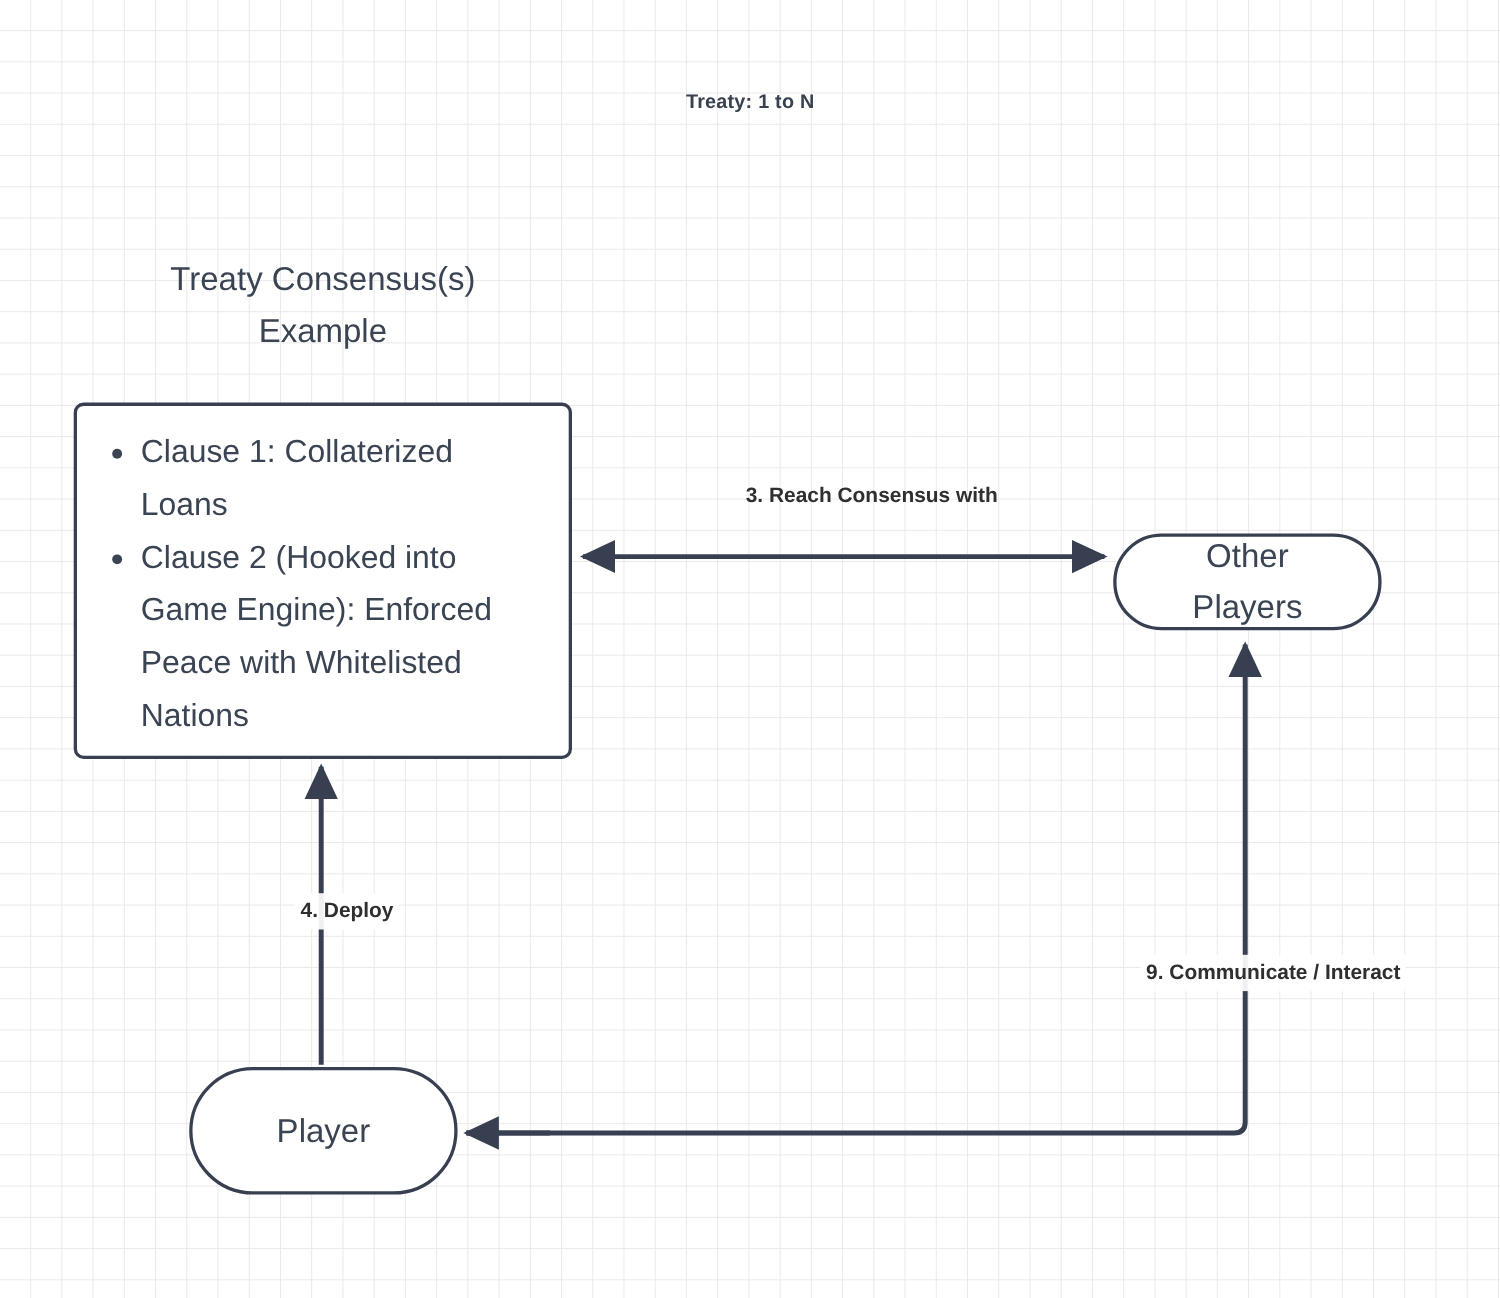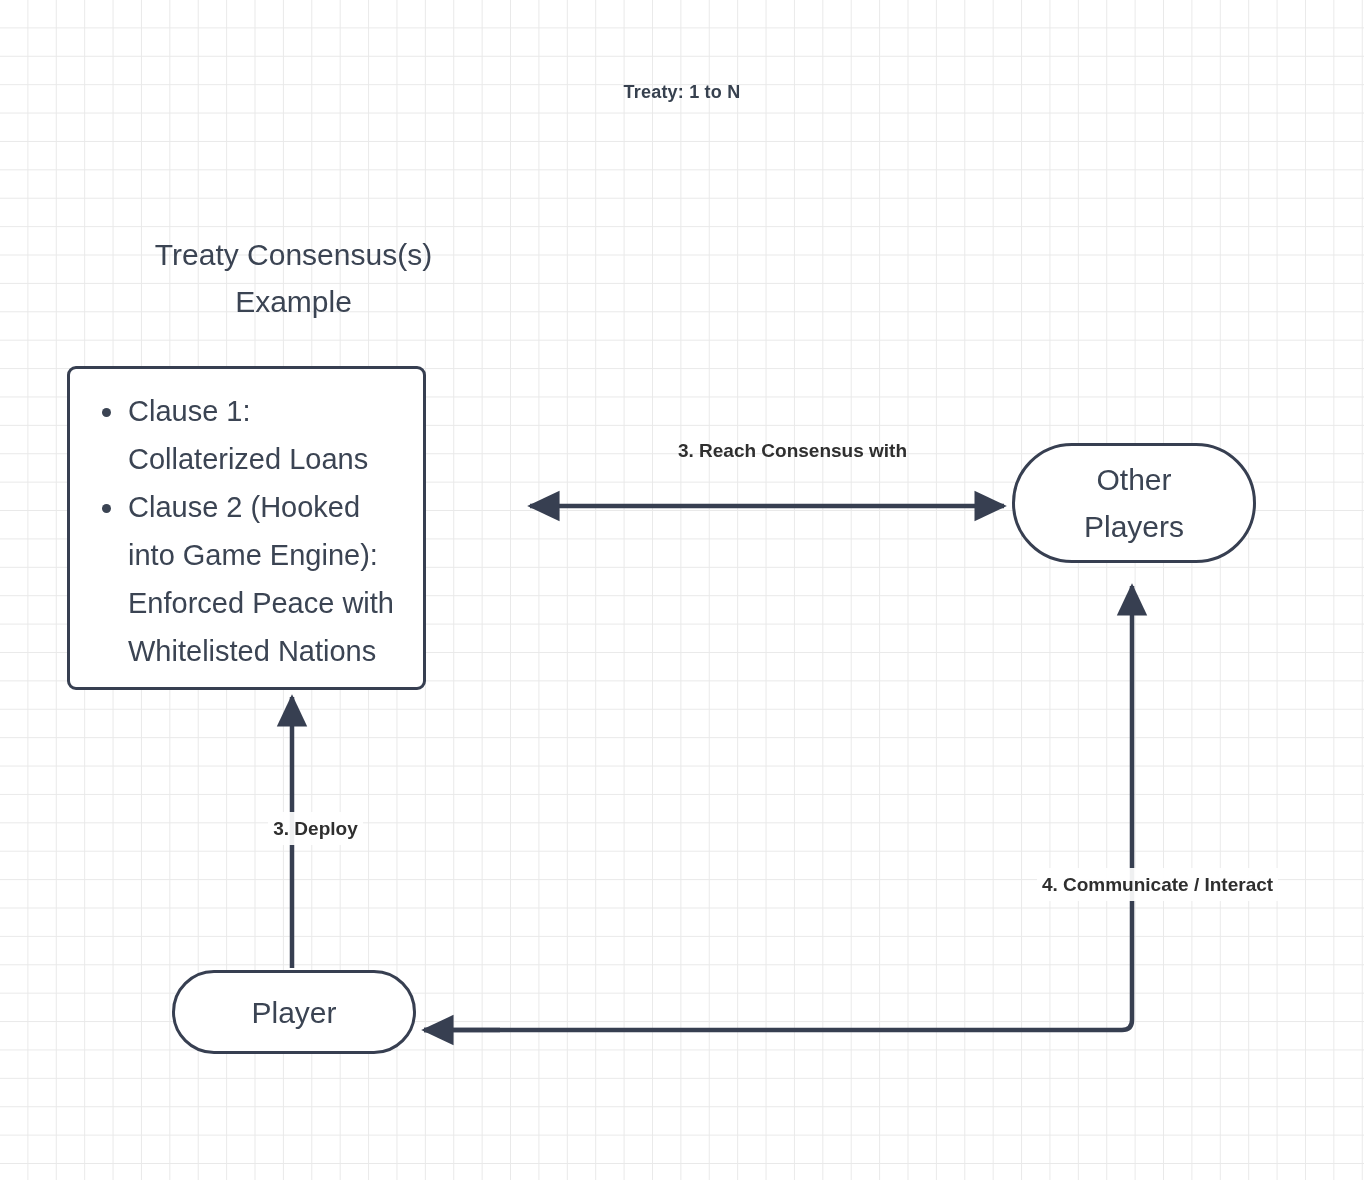--- a/index.html
+++ b/index.html
@@ -59,21 +59,21 @@
     color: #3b4453;
     font-weight: 400;
   }
   .contract-caption .cline { display: block; }
 
   
   .contract-box {
     position: absolute;
     left: 67px;
     top: 366px;
-    width: 359px;
+    width: 453px;
     height: 324px;
     box-sizing: border-box;
     border: 3px solid #373f51;
     border-radius: 9px;
     background: #ffffff;
   }
   .clause-list {
     margin: 0;
     padding: 18px 22px 0 58px;
     list-style: none;
@@ -106,31 +106,31 @@
     display: flex;
     align-items: center;
     justify-content: center;
     text-align: center;
     font-size: 30px;
     line-height: 47px;
     color: #3b4453;
   }
   #node-other-players {
     left: 1012px;
-    top: 443px;
+    top: 485px;
     width: 244px;
-    height: 120px;
+    height: 88px;
     border-radius: 60px;
     text-align: center;
   }
   #node-player {
     left: 172px;
     top: 970px;
     width: 244px;
-    height: 84px;
+    height: 116px;
     border-radius: 58px;
   }
   .pill-node .nline { display: block; }
 
   
   .edge-label {
     position: absolute;
     font-size: 19px;
     font-weight: bold;
     line-height: 33px;
@@ -218,20 +218,20 @@
     <div>
       <span class="nline">Player</span>
     </div>
   </div>
 
   <div class="edge-label" id="label-consensus">
     <span class="lline">3. Reach Consensus with</span>
   </div>
 
   <div class="edge-label has-bg" id="label-deploy">
-    <span class="lline">3. Deploy</span>
+    <span class="lline">4. Deploy</span>
   </div>
 
   <div class="edge-label has-bg" id="label-communicate">
-    <span class="lline">4. Communicate / Interact</span>
+    <span class="lline">9. Communicate / Interact</span>
   </div>
 
 </div>
 
 </body></html>

